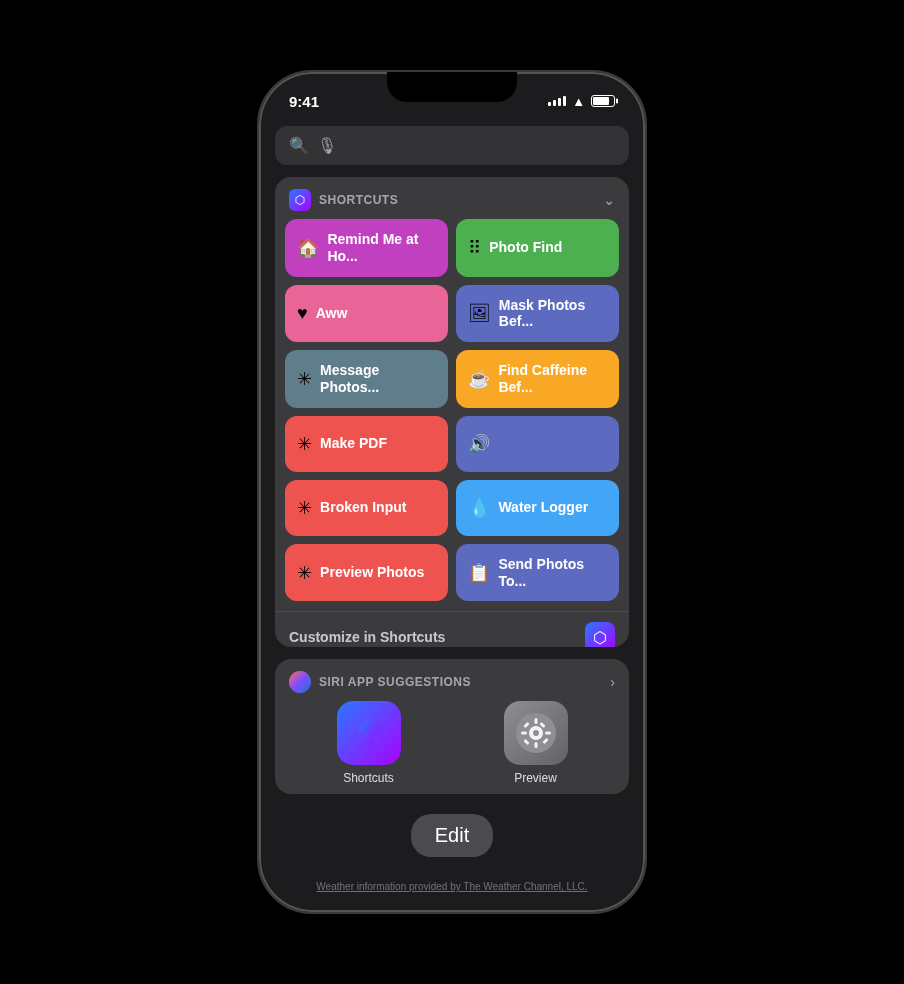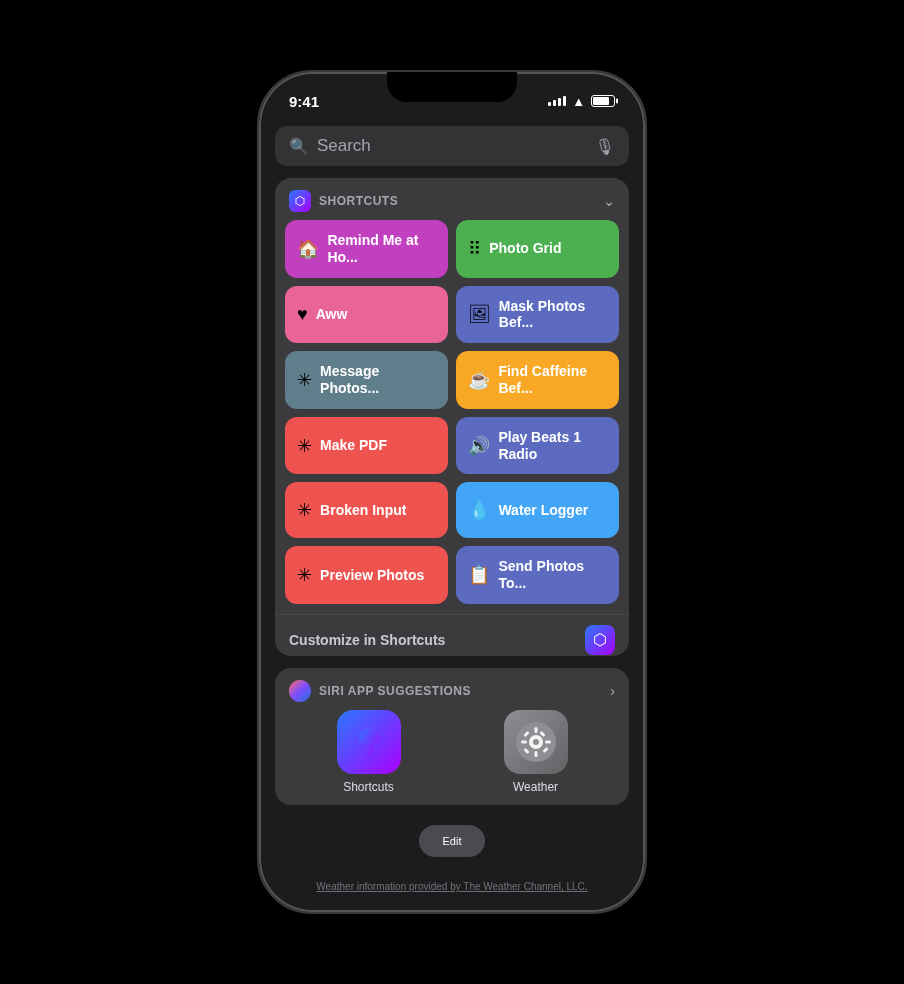--- a/index.html
+++ b/index.html
@@ -208,21 +208,21 @@
     .edit-btn-container {
       display: flex;
       justify-content: center;
       padding: 8px 0;
     }
     .edit-btn {
       background: rgba(120,120,128,0.5);
       border-radius: 20px;
       padding: 10px 24px;
       color: #fff;
-      font-size: 11px;
+      font-size: 20px;
       font-weight: 500;
       cursor: pointer;
       border: none;
     }
     .footer-text {
       text-align: center;
       font-size: 10px;
       color: rgba(235,235,245,0.4);
       padding: 4px 16px;
       text-decoration-line: underline;
@@ -277,42 +277,41 @@
       <div class="battery-icon">
         <div class="battery-fill"></div>
       </div>
     </div>
   </div>
 
   <div class="screen-content">
 
     <div class="search-bar">
       <span class="search-bar-icon">🔍</span>
-      <span class="search-bar-text">Search</span>
       <span class="mic-icon">🎙</span>
     </div>
 
     <div class="widget-card">
       <div class="widget-header">
         <div class="widget-header-left">
           <div class="shortcuts-icon">⬡</div>
           <span class="widget-title">SHORTCUTS</span>
         </div>
         <span class="chevron-down">⌄</span>
       </div>
 
       <div class="shortcuts-grid">
 
         <div class="shortcut-btn" style="background:#C040C0;">
           <span class="shortcut-btn-icon">🏠</span>
           <span class="shortcut-btn-text">Remind Me at Ho...</span>
         </div>
         <div class="shortcut-btn" style="background:#4CAF50;">
           <span class="shortcut-btn-icon">⠿</span>
-          <span class="shortcut-btn-text">Photo Grid</span>
+          <span class="shortcut-btn-text">Photo Find</span>
         </div>
 
         <div class="shortcut-btn" style="background:#E96598;">
           <span class="shortcut-btn-icon">♥</span>
           <span class="shortcut-btn-text">Aww</span>
         </div>
         <div class="shortcut-btn" style="background:#5C6BC0;">
           <span class="shortcut-btn-icon">🖼</span>
           <span class="shortcut-btn-text">Mask Photos Bef...</span>
         </div>
@@ -325,21 +324,20 @@
           <span class="shortcut-btn-icon">☕</span>
           <span class="shortcut-btn-text">Find Caffeine Bef...</span>
         </div>
 
         <div class="shortcut-btn" style="background:#EF5350;">
           <span class="shortcut-btn-icon">✳</span>
           <span class="shortcut-btn-text">Make PDF</span>
         </div>
         <div class="shortcut-btn" style="background:#5C6BC0;">
           <span class="shortcut-btn-icon">🔊</span>
-          <span class="shortcut-btn-text">Play Beats 1 Radio</span>
         </div>
 
         <div class="shortcut-btn" style="background:#EF5350;">
           <span class="shortcut-btn-icon">✳</span>
           <span class="shortcut-btn-text">Broken Input</span>
         </div>
         <div class="shortcut-btn" style="background:#42A5F5;">
           <span class="shortcut-btn-icon">💧</span>
           <span class="shortcut-btn-text">Water Logger</span>
         </div>
@@ -407,21 +405,21 @@
                 <rect x="18.5" y="29" width="3" height="6" rx="1.5"></rect>
                 <rect x="5" y="18.5" width="6" height="3" rx="1.5"></rect>
                 <rect x="29" y="18.5" width="6" height="3" rx="1.5"></rect>
                 <rect x="9" y="9" width="3" height="6" rx="1.5" transform="rotate(45 10.5 12)"></rect>
                 <rect x="28" y="25" width="3" height="6" rx="1.5" transform="rotate(45 29.5 28)"></rect>
                 <rect x="25" y="9" width="3" height="6" rx="1.5" transform="rotate(-45 26.5 12)"></rect>
                 <rect x="9" y="26" width="3" height="6" rx="1.5" transform="rotate(-45 10.5 29)"></rect>
               </g>
             </svg>
           </div>
-          <span class="siri-app-label">Weather</span>
+          <span class="siri-app-label">Preview</span>
         </div>
       </div>
     </div>
 
     <div class="edit-btn-container">
       <button class="edit-btn">Edit</button>
     </div>
 
     <div class="footer-text">Weather information provided by The Weather Channel, LLC.</div>
 

